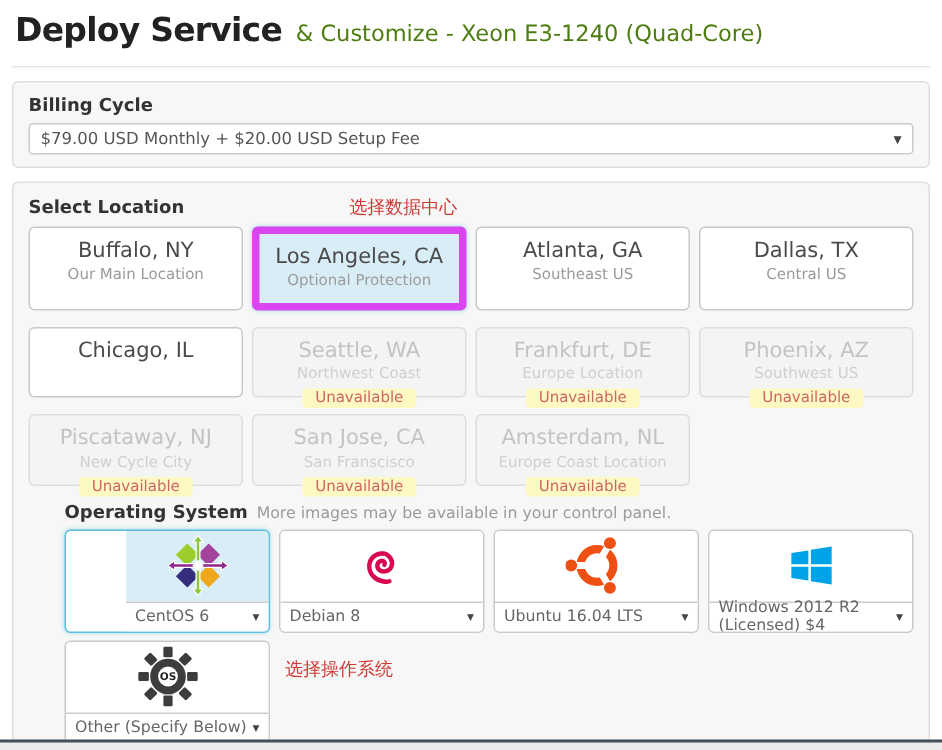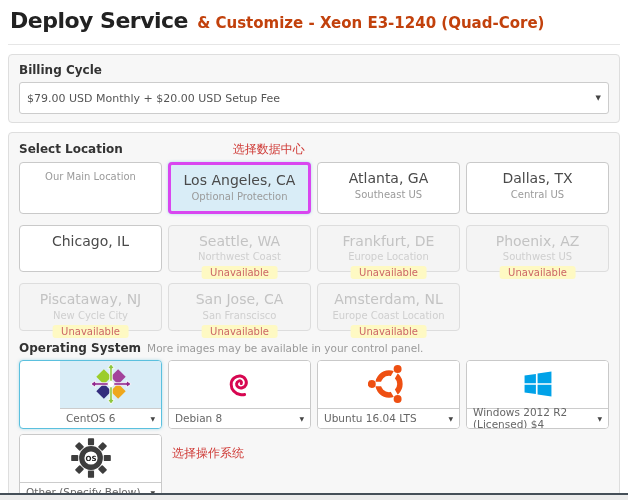--- a/index.html
+++ b/index.html
@@ -1,51 +1,51 @@
 <!DOCTYPE html>
 <html><head>
 <meta charset="utf-8">
 <style>
   * { margin:0; padding:0; box-sizing:border-box; }
   html,body { width:628px; height:500px; background:#fff; overflow:hidden;
     font-family:"DejaVu Sans","Liberation Sans",sans-serif; position:relative; }
 
   .page-header { padding:8px 10px 4px 10px; }
   .page-title { display:inline; font-size:22px; font-weight:bold; color:#222; letter-spacing:-0.5px; }
-  .page-subtitle { display:inline; font-size:15px; color:#c2410c; font-weight:bold; margin-left:4px; }
+  .page-subtitle { display:inline; font-size:15px; color:#4d7c0f; font-weight:normal; margin-left:4px; }
   .header-rule { border:none; border-top:1px solid #e6e6e6; margin:7px 8px 0 8px; }
 
   .panel { margin:9px 8px 0 8px; background:#f7f7f7; border:1px solid #dedede;
     border-radius:4px; padding:8px 10px; }
 
   .field-label { font-size:12px; font-weight:bold; color:#333; margin-bottom:5px; }
   .note { font-size:10.5px; color:#9a9a9a; font-weight:normal; margin-left:6px; }
   .red-note { font-size:12px; color:#cf3a36; font-weight:normal; }
 
-  .fselect { background:#fff; border:1px solid #ccc; border-radius:3px; height:32px;
+  .fselect { background:#fff; border:1px solid #ccc; border-radius:3px; height:21px;
     display:flex; align-items:center; justify-content:space-between; padding:0 7px;
     font-size:11px; color:#555; cursor:pointer; }
   .fselect .caret { font-size:7px; color:#444; }
 
   .label-row { display:flex; align-items:baseline; }
   .label-row .red-note { margin-left:110px; }
 
   .loc-grid { display:grid; grid-template-columns:repeat(4,1fr); gap:11px 6px; margin-top:4px; }
   .loc-card { position:relative; background:#fff; border:1px solid #c9c9c9; border-radius:4px;
     text-align:center; padding:7px 4px 9px 4px; cursor:pointer; }
   .loc-name { font-size:14px; color:#4a4a4a; line-height:1.25; }
   .loc-sub { font-size:10px; color:#9b9b9b; margin-top:1px; }
-  .loc-card.selected { background:#d9edf7; border:3px solid #d946ef; box-shadow:0 0 3px rgba(91,192,222,.5); }
+  .loc-card.selected { background:#d9edf7; border:5px solid #d946ef; box-shadow:0 0 3px rgba(91,192,222,.5); }
   .loc-card.unavailable { background:#f4f4f4; border-color:#ddd; }
   .loc-card.unavailable .loc-name { color:#c3c3c3; }
   .loc-card.unavailable .loc-sub { color:#cfcfcf; }
   .unavail-badge { position:absolute; left:50%; bottom:-8px; transform:translateX(-50%);
     background:#fef9c3; color:#c66; font-size:10px; padding:1px 9px; border-radius:3px; white-space:nowrap; }
 
-  .os-section { margin-top:10px; }
+  .os-section { margin-top:10px;margin-left:24px; }
   .os-grid { display:grid; grid-template-columns:repeat(4,1fr); gap:6px; margin-top:5px; }
   .os-card { background:#fff; border:1px solid #c9c9c9; border-radius:4px; overflow:hidden;
     display:flex; flex-direction:column; cursor:pointer; }
   .os-logo { height:47px; display:flex; align-items:center; justify-content:center; background:#fff; }
   .os-card.selected { border:1px solid #5bc0de; box-shadow:0 0 3px rgba(91,192,222,.5);padding-left:40px; }
   .os-card.selected .os-logo { background:#d9edf7; }
   .os-select { border-top:1px solid #ccc; background:#fff; height:20px; display:flex;
     align-items:center; justify-content:space-between; padding:0 6px; font-size:10.5px; color:#666; }
   .os-select .caret { font-size:6px; color:#444; }
   .os-annotation-cell { padding-top:8px; padding-left:4px; }
@@ -74,20 +74,21 @@
 
 <div class="panel">
 
   <div class="label-row">
     <div class="field-label" style="margin-bottom:0">Select Location</div>
     <span class="red-note">选择数据中心</span>
   </div>
 
   <div class="loc-grid">
     <div class="loc-card">
+      <div class="loc-name">Buffalo, NY</div>
       <div class="loc-sub">Our Main Location</div>
     </div>
     <div class="loc-card selected">
       <div class="loc-name">Los Angeles, CA</div>
       <div class="loc-sub">Optional Protection</div>
     </div>
     <div class="loc-card">
       <div class="loc-name">Atlanta, GA</div>
       <div class="loc-sub">Southeast US</div>
     </div>

